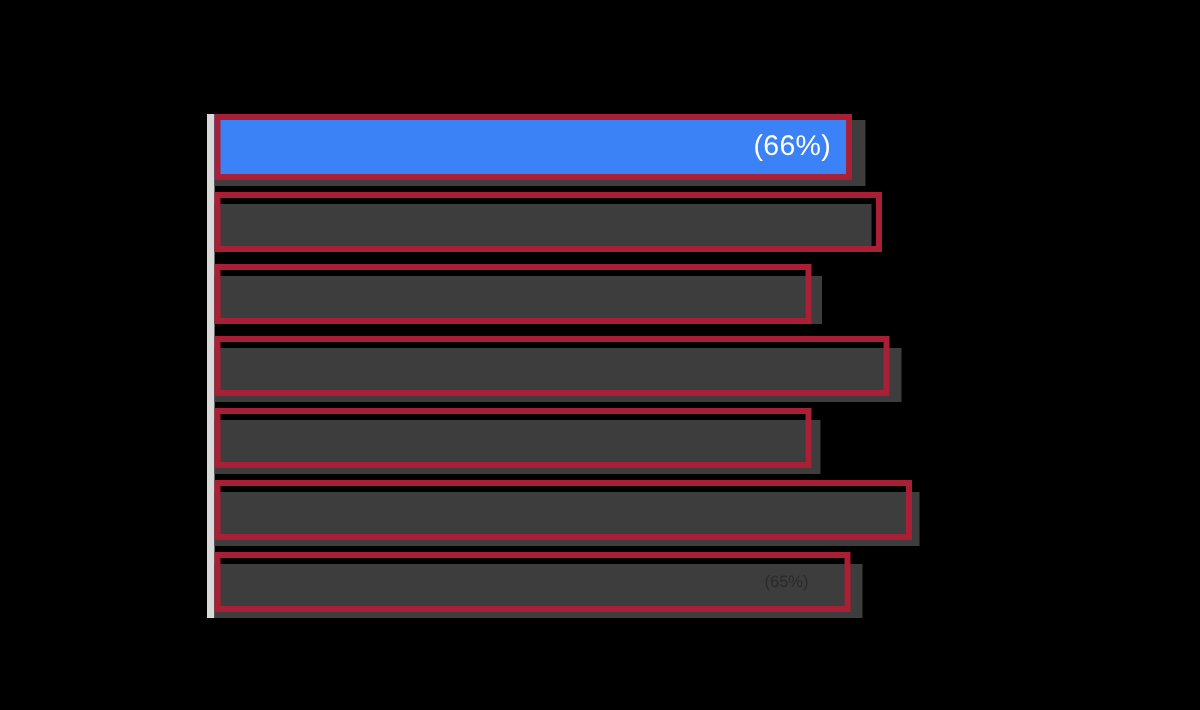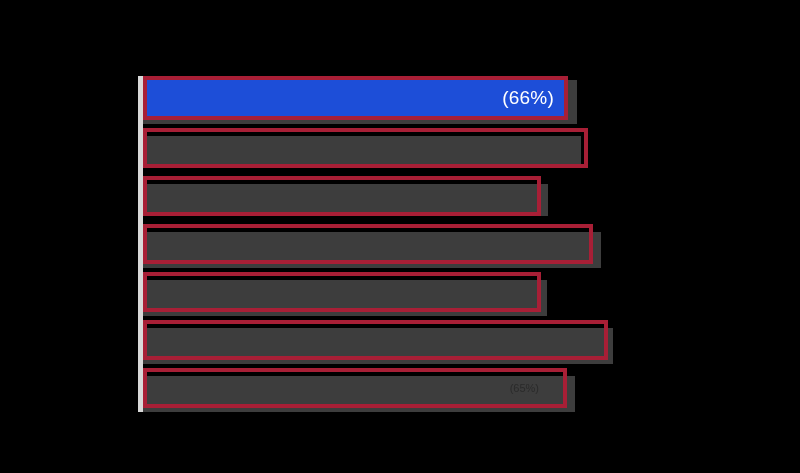--- a/index.html
+++ b/index.html
@@ -50,21 +50,21 @@
   }
 
   
   .bar-front {
     position: absolute;
     box-sizing: border-box;
     border: 4px solid #a81f36;
     background: transparent;
   }
   .bar-front.filled {
-    background: #1d4ed8;
+    background: #3b82f6;
     border-color: #a81f36;
     padding-left: 48px;
   }
 
   
   .bar-label {
     position: absolute;
     right: 10px;
     top: 50%;
     transform: translateY(-50%);

